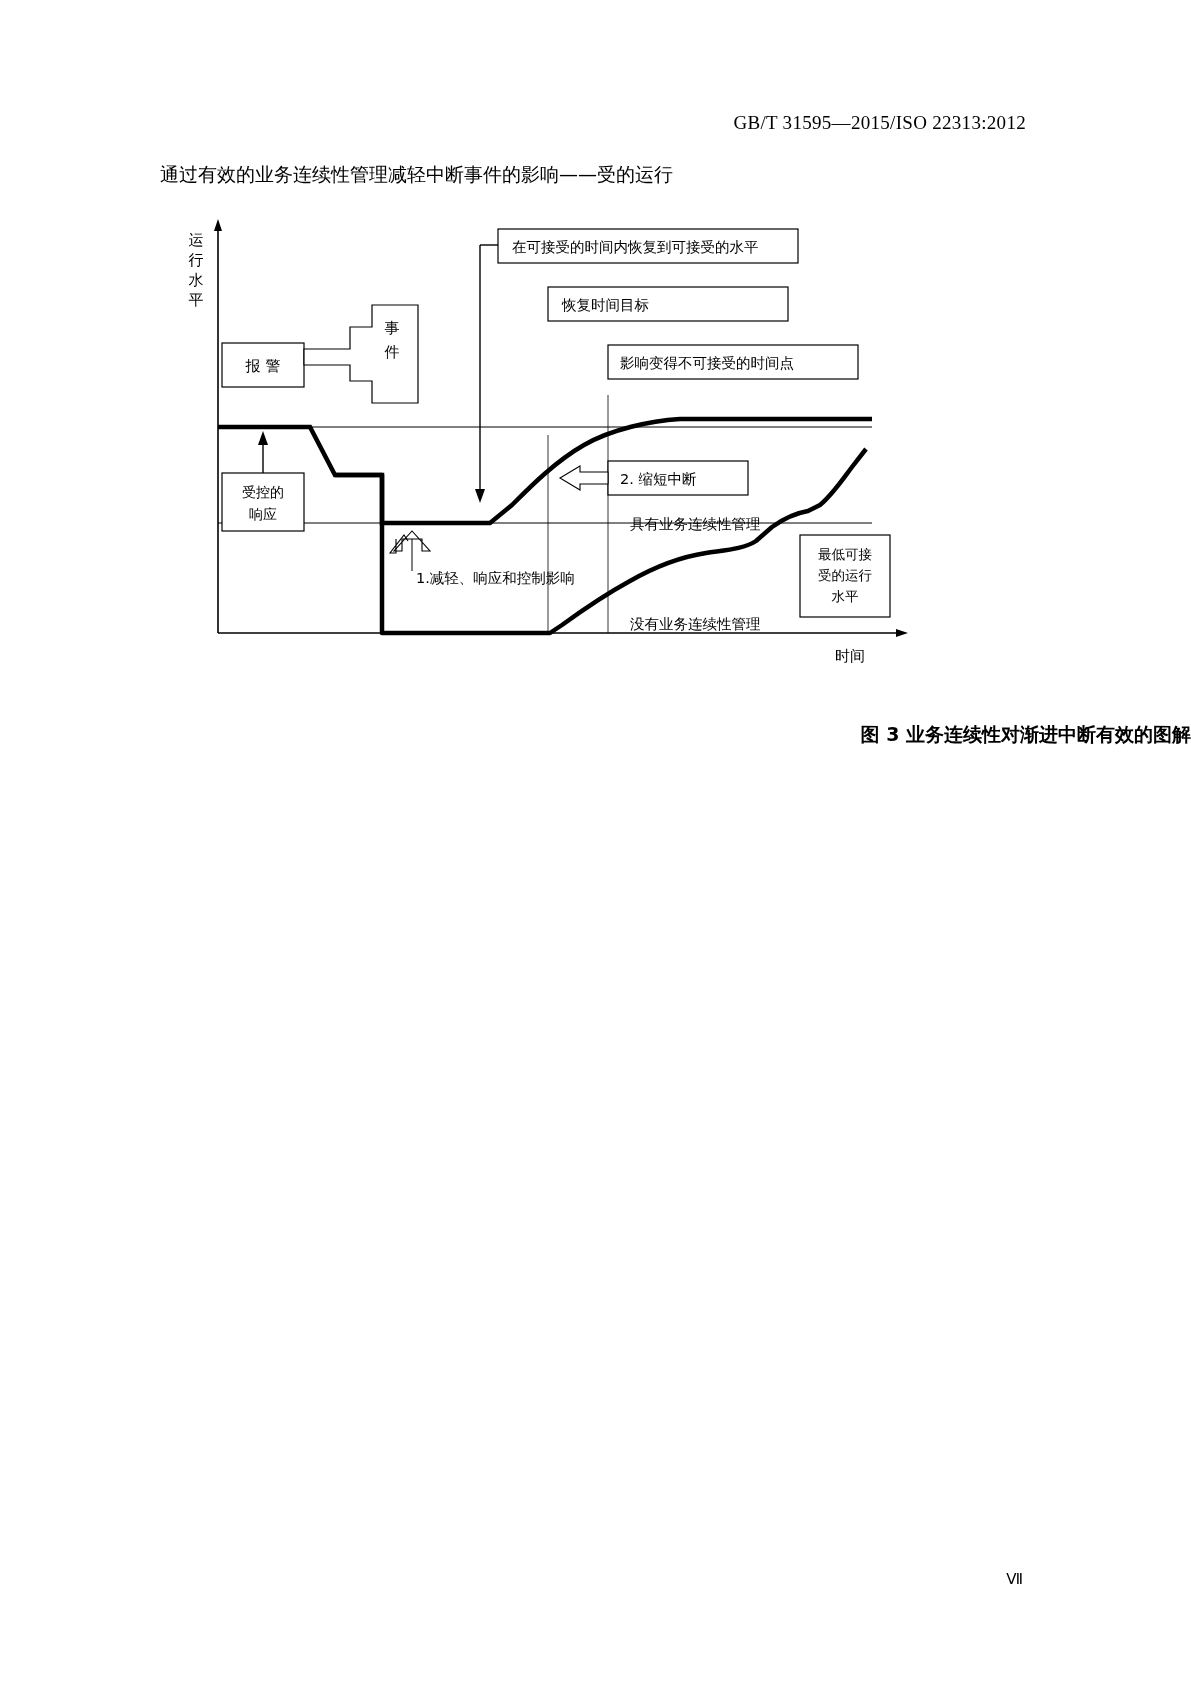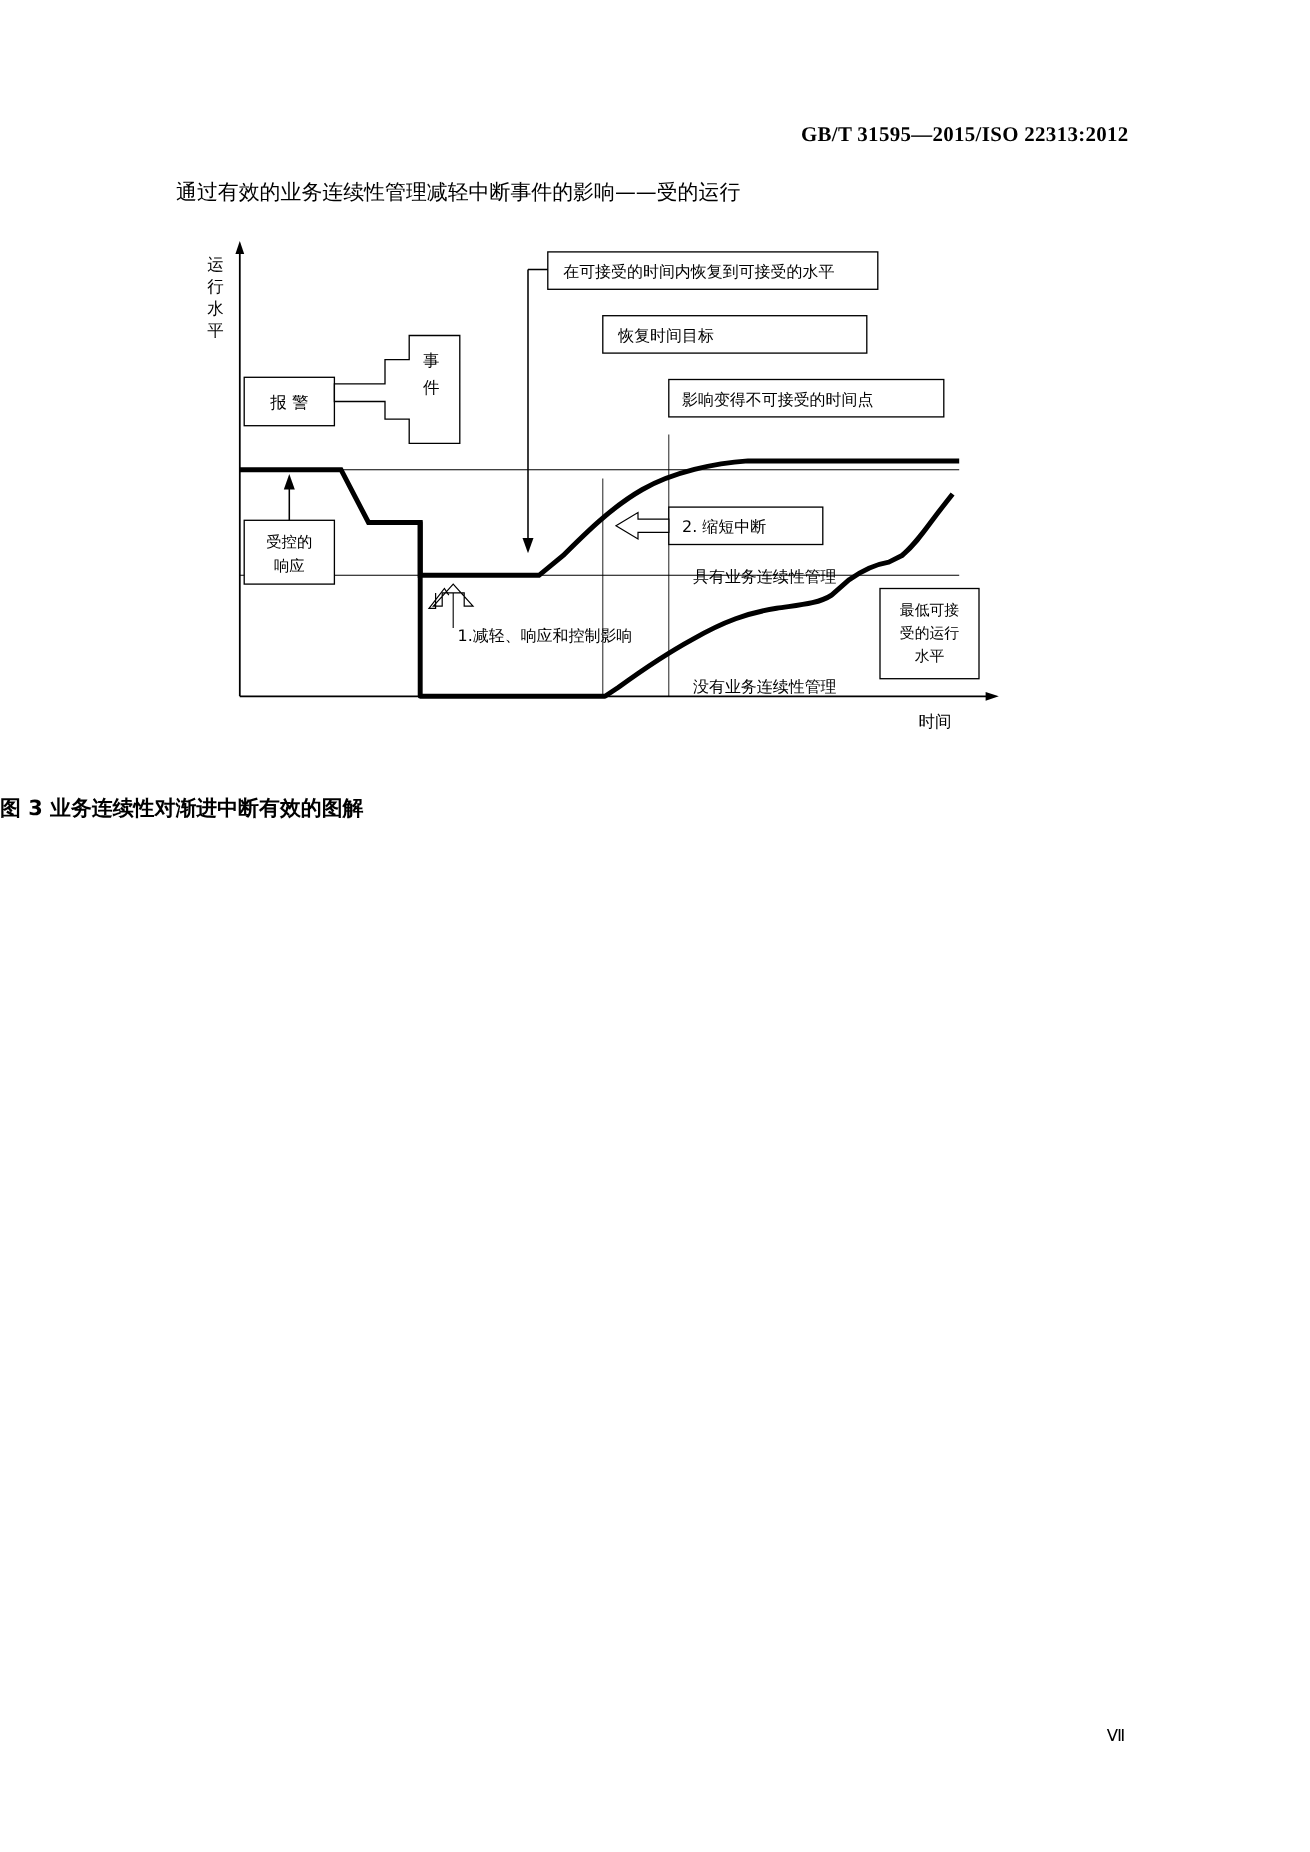--- a/index.html
+++ b/index.html
@@ -17,39 +17,39 @@
   }
   .page {
     position: absolute;
     inset: 0;
   }
   .header-std {
     position: absolute;
     top: 112px;
     right: 165px;
     font-family: "Liberation Serif", serif;
-    font-weight: bold;
+    font-weight: normal;
     font-size: 19px;
     letter-spacing: 0.3px;
     white-space: nowrap;
   }
   .intro-line {
     position: absolute;
     top: 162px;
     left: 160px;
     font-family: "DejaVu Sans", sans-serif;
     font-size: 19px;
     white-space: nowrap;
   }
   .figure-caption {
     position: absolute;
     top: 722px;
     left: 0;
     width: 1191px;
-    text-align: left;
+    text-align: right;
     font-family: "DejaVu Sans", sans-serif;
     font-weight: bold;
     font-size: 19px;
   }
   .page-number {
     position: absolute;
     bottom: 96px;
     right: 168px;
     font-family: "Liberation Serif", serif;
     font-size: 15px;

